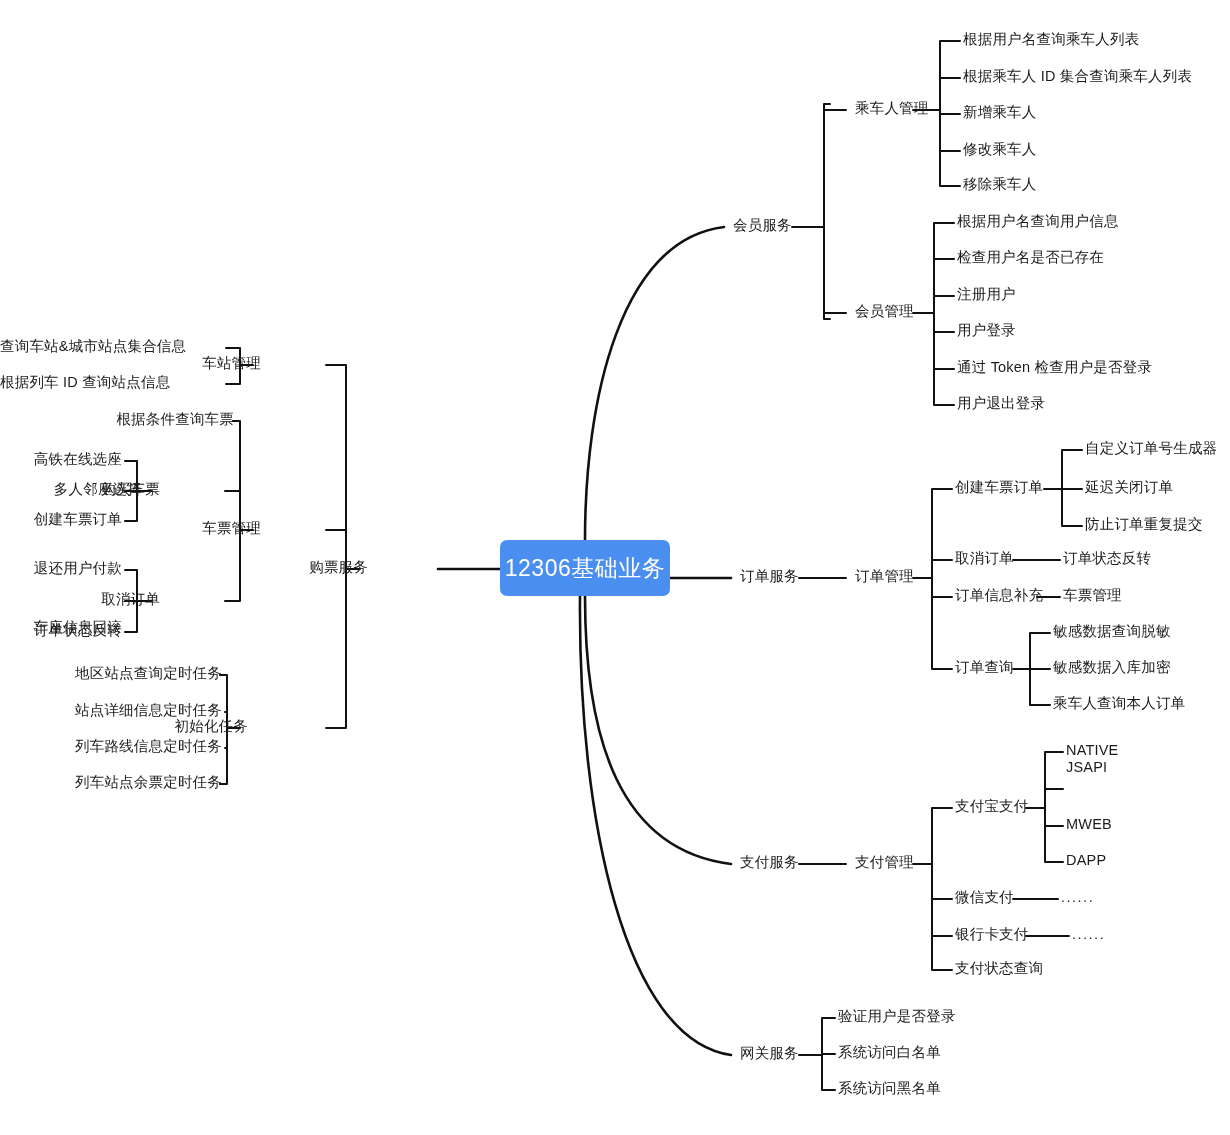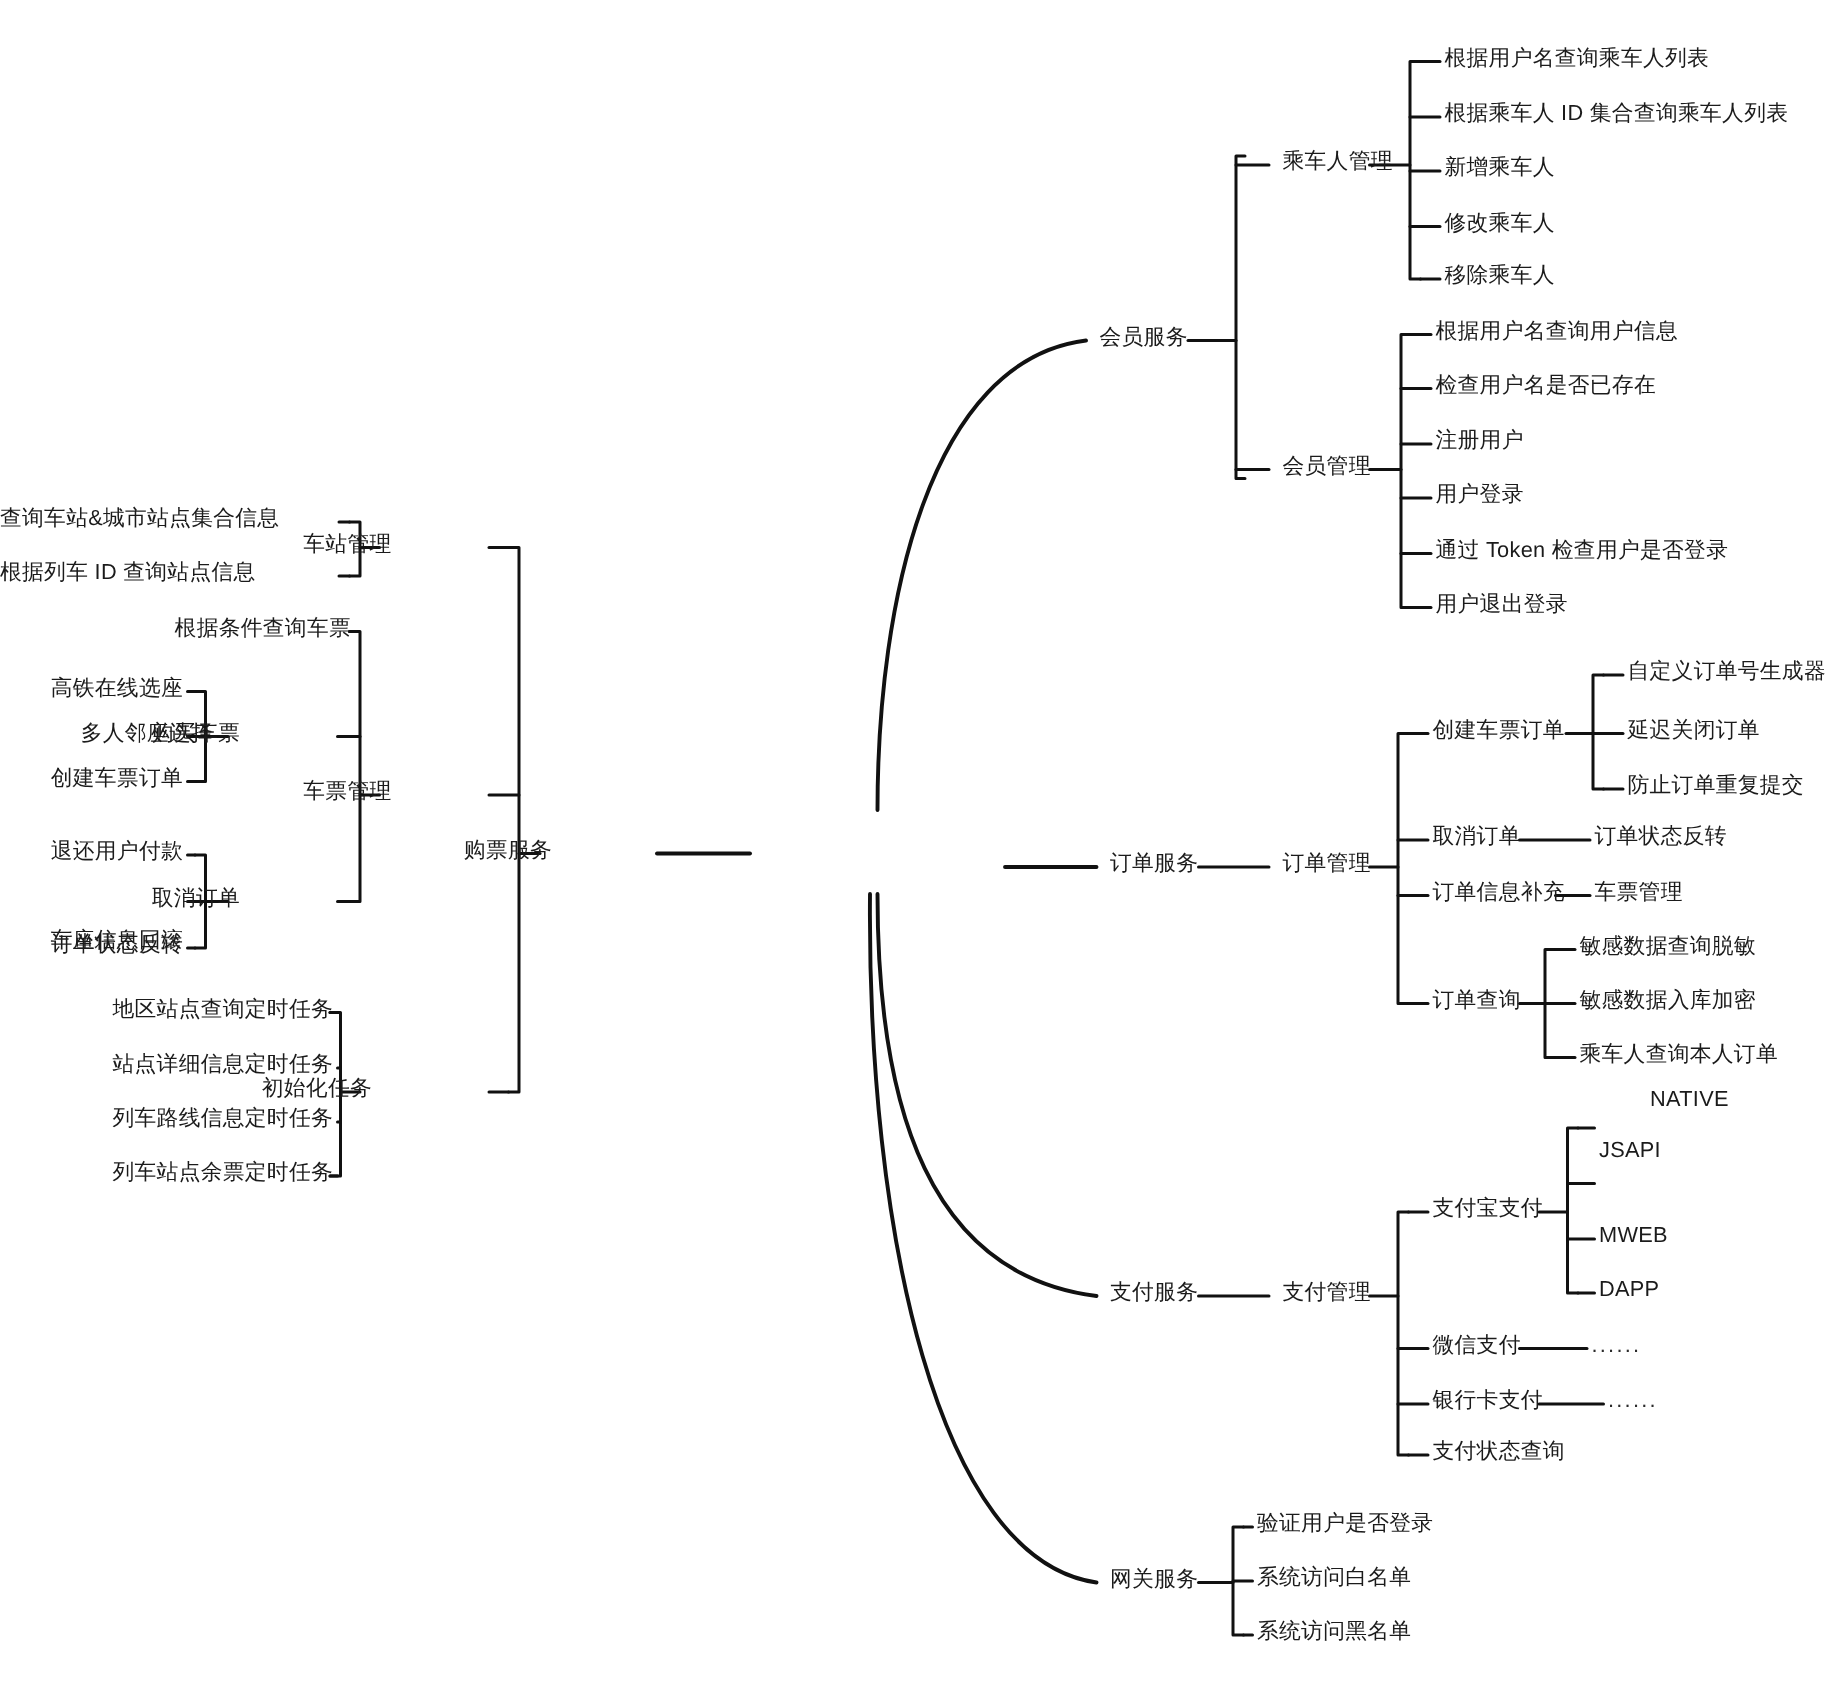--- a/index.html
+++ b/index.html
@@ -184,20 +184,21 @@
 
       <path class="mm-link" d="M 240,728 L 227,728"></path>
       <path class="mm-link" d="M 220,675 L 227,675 L 227,784 L 220,784"></path>
       <path class="mm-link" d="M 220,675 L 225,675"></path>
       <path class="mm-link" d="M 227,712 L 225,712"></path>
       <path class="mm-link" d="M 227,748 L 225,748"></path>
       <path class="mm-link" d="M 220,784 L 225,784"></path>
     </g>
   </svg>
 
+  <div class="mm-root-box" style="left: 500px; top: 540px; width: 170px; height: 56px;">12306基础业务</div>
 
   <div class="mm-node-text left-side" style="top: 560px; left: 0px; width: 368px;">购票服务</div>
 
   <div class="mm-node-text left-side" style="top: 356px; left: 0px; width: 261px;">车站管理</div>
   <div class="mm-node-text left-side" style="top: 339px; left: 0px; width: 122px;">查询车站&amp;城市站点集合信息</div>
   <div class="mm-node-text left-side" style="top: 375px; left: 0px; width: 122px;">根据列车 ID 查询站点信息</div>
 
   <div class="mm-node-text left-side" style="top: 521px; left: 0px; width: 261px;">车票管理</div>
   <div class="mm-node-text left-side" style="top: 412px; left: 0px; width: 234px;">根据条件查询车票</div>
 
@@ -250,21 +251,21 @@
 
   <div class="mm-node-text right-side" style="top: 660px; left: 955px;">订单查询</div>
   <div class="mm-node-text right-side" style="top: 624px; left: 1053px;">敏感数据查询脱敏</div>
   <div class="mm-node-text right-side" style="top: 660px; left: 1053px;">敏感数据入库加密</div>
   <div class="mm-node-text right-side" style="top: 696px; left: 1053px;">乘车人查询本人订单</div>
 
   <div class="mm-node-text right-side" style="top: 855px; left: 740px;">支付服务</div>
   <div class="mm-node-text right-side" style="top: 855px; left: 855px;">支付管理</div>
 
   <div class="mm-node-text right-side" style="top: 799px; left: 955px;">支付宝支付</div>
-  <div class="mm-node-text right-side" style="top: 726px; left: 1066px; margin-left: 34px;">NATIVE</div>
+  <div class="mm-node-text right-side" style="top: 743px; left: 1066px;">NATIVE</div>
   <div class="mm-node-text right-side" style="top: 760px; left: 1066px;">JSAPI</div>
   <div class="mm-node-text right-side" style="top: 817px; left: 1066px;">MWEB</div>
   <div class="mm-node-text right-side" style="top: 853px; left: 1066px;">DAPP</div>
 
   <div class="mm-node-text right-side" style="top: 890px; left: 955px;">微信支付</div>
   <div class="mm-node-text right-side ellipsis-text" style="top: 890px; left: 1061px;">......</div>
 
   <div class="mm-node-text right-side" style="top: 927px; left: 955px;">银行卡支付</div>
   <div class="mm-node-text right-side ellipsis-text" style="top: 927px; left: 1072px;">......</div>
 

